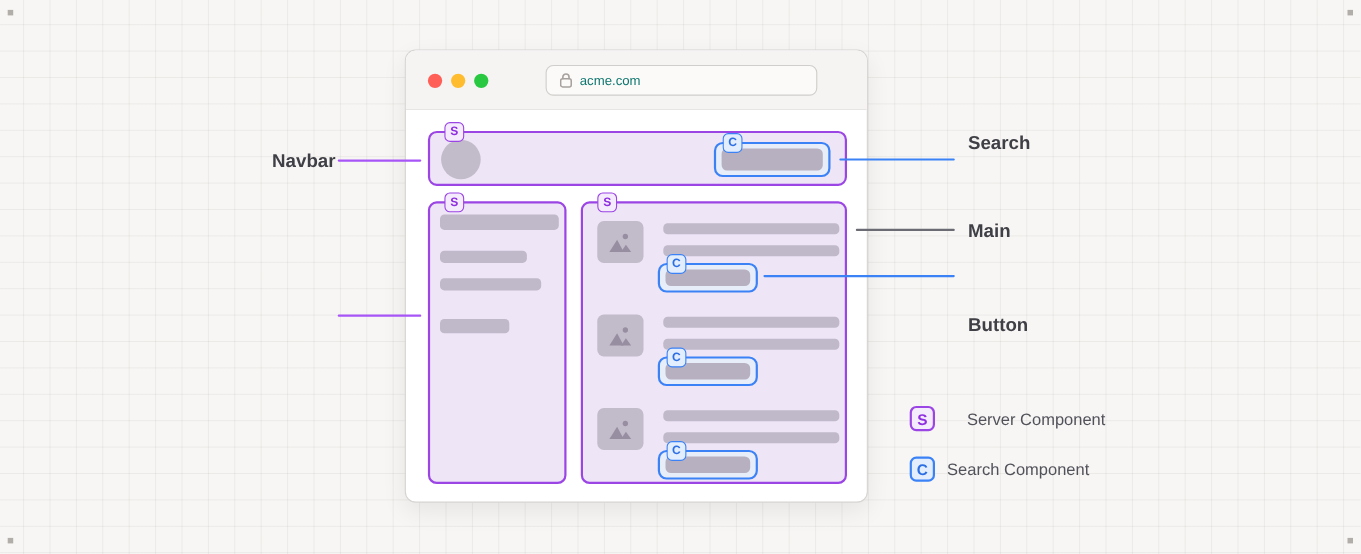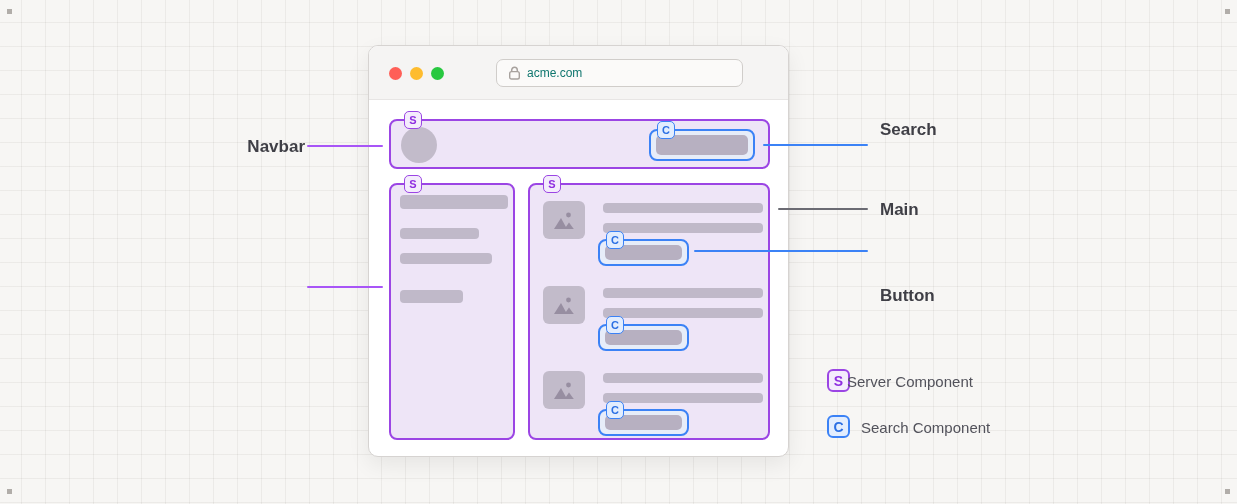--- a/index.html
+++ b/index.html
@@ -106,21 +106,21 @@
 
   
   .legend-badge {
     position: absolute; width: 23px; height: 23px; border-radius: 6px;
     display: flex; align-items: center; justify-content: center;
     font-size: 14px; font-weight: bold;
   }
   .legend-badge.s { left: 827px; top: 369px; border: 2px solid #9b45e4; color: #8f2fe0; background: #f4ecfc; }
   .legend-badge.c { left: 827px; top: 415px; border: 2px solid #3b82f6; color: #2b6fe3; background: #e2edfe; }
   .legend-label { position: absolute; font-size: 15px; color: #52525b; }
-  .legend-label.server { left: 847px; top: 373px; }
+  .legend-label.server { left: 879px; top: 373px; }
   .legend-label.client { left: 861px; top: 419px; }
 </style>
 </head>
 <body>
 
 <div class="canvas">
 
   <div class="corner tl"></div>
   <div class="corner tr"></div>
   <div class="corner bl"></div>

